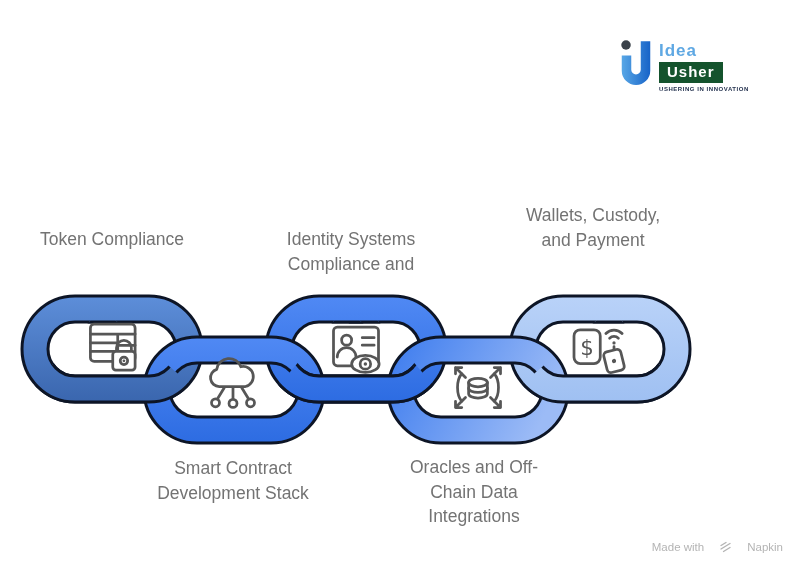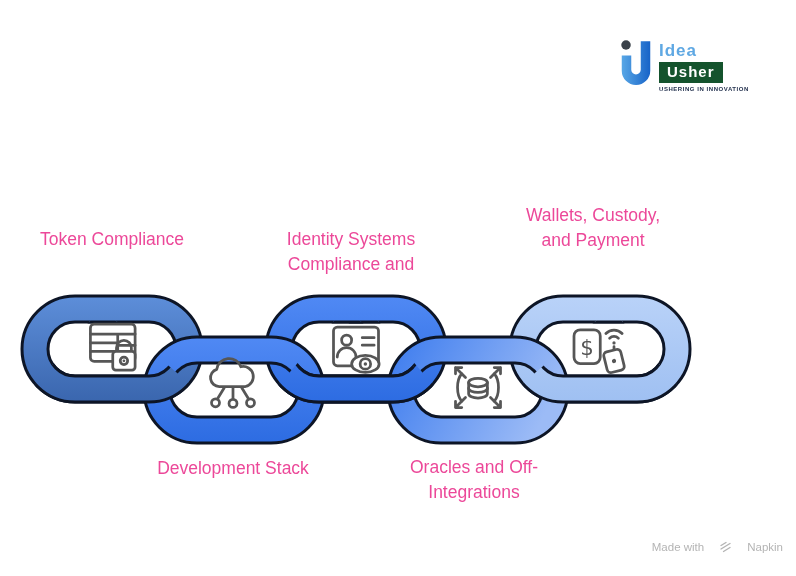--- a/index.html
+++ b/index.html
@@ -1,19 +1,19 @@
 <!DOCTYPE html>
 <html><head>
 <meta charset="utf-8">
 <style>
   html,body{margin:0;padding:0;background:#fff;}
   #canvas{position:relative;width:796px;height:576px;background:#ffffff;overflow:hidden;
           font-family:"Liberation Sans",sans-serif;}
   .label{position:absolute;transform:translateX(-50%);text-align:center;
-         font-size:17.5px;line-height:24.5px;color:#ec4899;white-space:nowrap;}
+         font-size:17.5px;line-height:24.5px;color:#737373;white-space:nowrap;}
   .label span{display:block;}
   #chain-svg{position:absolute;left:0;top:0;}
   .icon-svg{position:absolute;}
   
   #logo{position:absolute;left:617px;top:36px;display:flex;align-items:flex-end;}
   #logo-text{margin-left:4px;display:flex;flex-direction:column;align-items:flex-start;}
   #logo-idea{color:#5fa8e3;font-weight:bold;font-size:17px;letter-spacing:1px;line-height:18px;}
   #logo-usher{background:#14532d;color:#ffffff;font-weight:bold;font-size:15px;
               letter-spacing:1px;padding:2px 8px 3px 8px;margin-top:2px;line-height:16px;}
   #logo-tagline{margin-top:3px;font-size:6px;font-weight:bold;color:#22304d;letter-spacing:0.55px;}
@@ -141,24 +141,26 @@
   </div>
   <div class="label" style="left:351px;top:227px">
     <span>Identity Systems</span>
     <span>Compliance and</span>
   </div>
   <div class="label" style="left:593px;top:203px">
     <span>Wallets, Custody,</span>
     <span>and Payment</span>
   </div>
   <div class="label" style="left:233px;top:456px">
+    <span>Smart Contract</span>
     <span>Development Stack</span>
   </div>
   <div class="label" style="left:474px;top:455px">
     <span>Oracles and Off-</span>
+    <span>Chain Data</span>
     <span>Integrations</span>
   </div>
 
   <div id="logo">
     <svg width="38" height="56" viewBox="0 0 40 58">
       <defs>
         <linearGradient id="gu" x1="0" y1="0" x2="1" y2="0">
           <stop offset="0" stop-color="#58a7e6"></stop>
           <stop offset="1" stop-color="#1763c8"></stop>
         </linearGradient>

